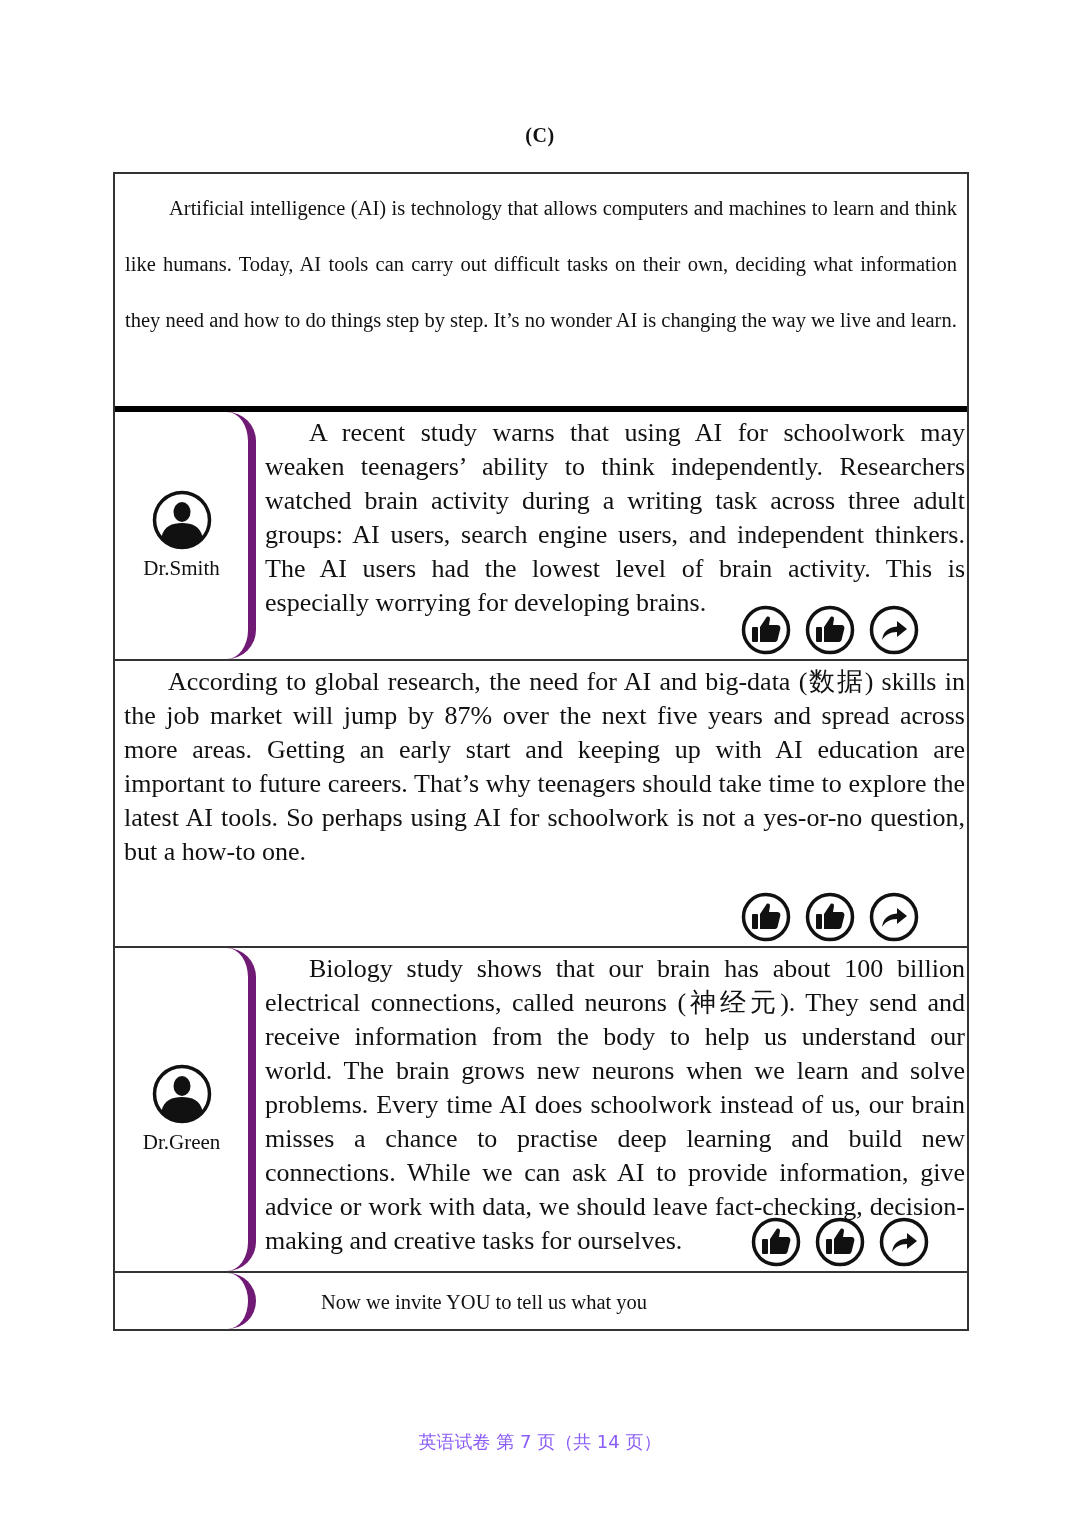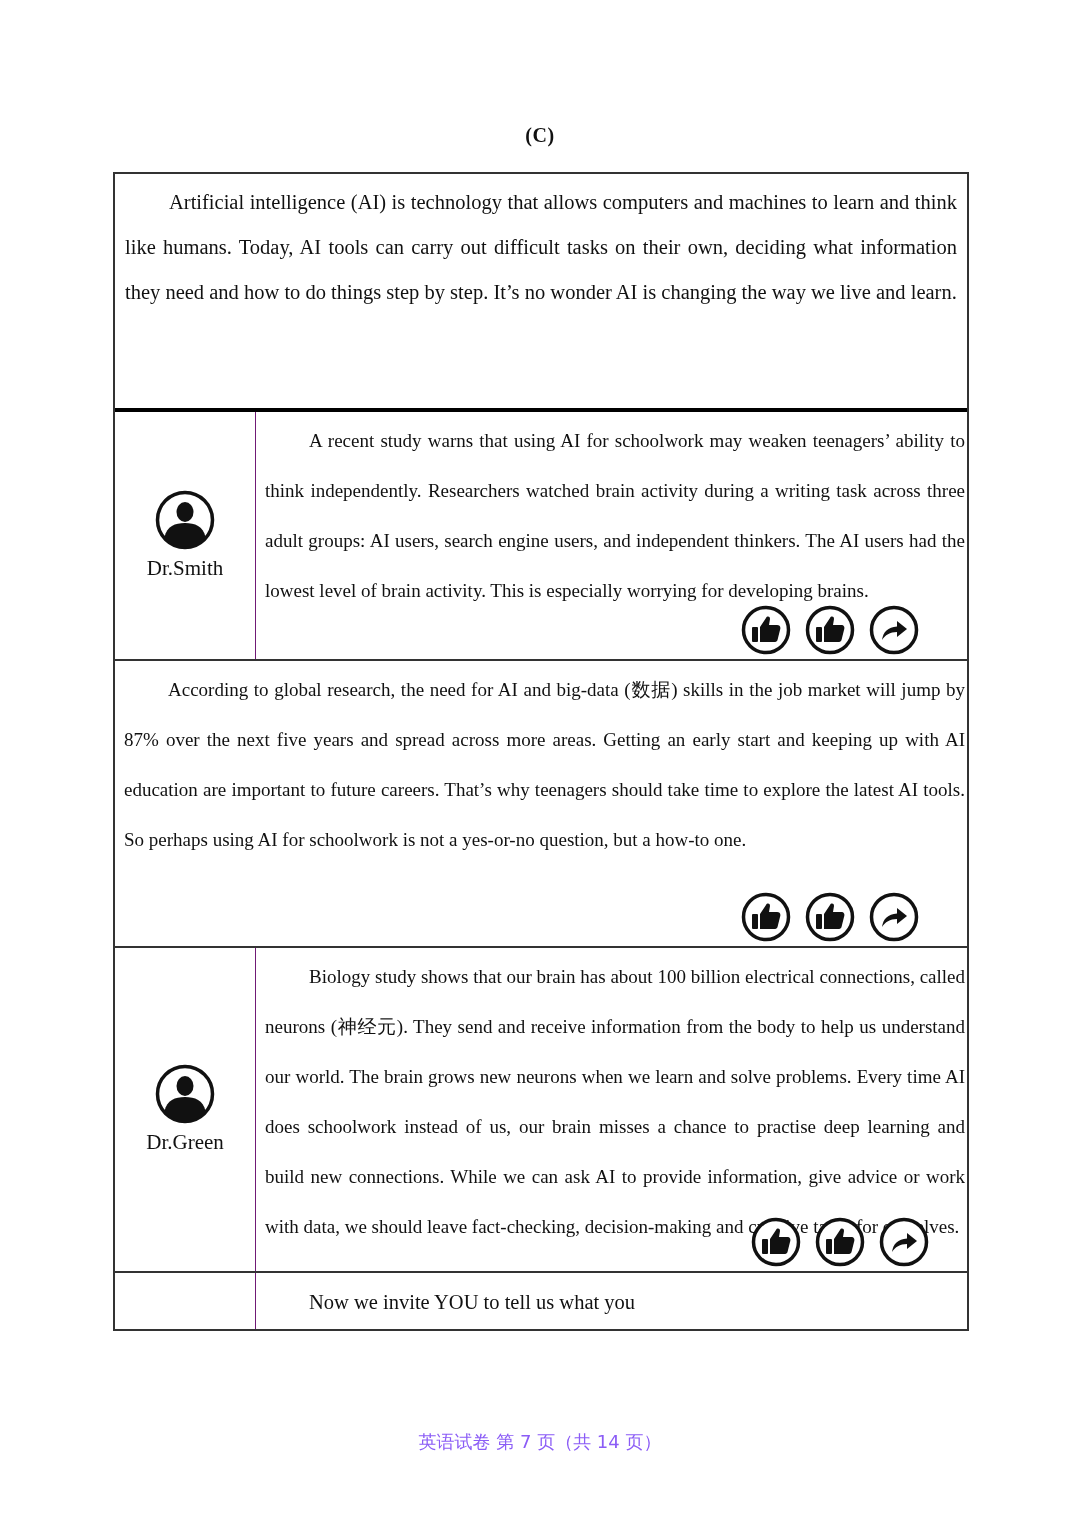--- a/index.html
+++ b/index.html
@@ -30,23 +30,23 @@
       left: 113px;
       top: 172px;
       width: 856px;
       border: 2px solid #333333;
       box-sizing: border-box;
     }
     .intro {
       height: 238px;
       box-sizing: border-box;
       padding: 6px 10px 0 10px;
-      border-bottom: 4px solid #000000;
+      border-bottom: 6px solid #000000;
       font-size: 20.5px;
-      line-height: 45px;
+      line-height: 56px;
       text-align: justify;
     }
     .intro p {
       margin: 0;
       text-indent: 44px;
     }
     .row {
       display: flex;
       border-bottom: 2px solid #333333;
       box-sizing: border-box;
@@ -54,43 +54,44 @@
     .row:last-child {
       border-bottom: none;
     }
     .row-smith { height: 249px; }
     .row-li { height: 287px; }
     .row-green { height: 325px; }
     .row-you { height: 56px; }
     .expert-col {
       width: 141px;
       flex: 0 0 141px;
-      border-right: 1px solid #701a75;
+      border-right: 8px solid #701a75;
       box-sizing: border-box;
       display: flex;
       flex-direction: column;
       align-items: center;
       justify-content: center;
+      border-radius: 29px;
     }
     .avatar {
       width: 60px;
       height: 60px;
       display: block;
     }
     .expert-name {
       font-size: 21px;
       margin-top: 6px;
     }
     .content-col {
       flex: 1;
       position: relative;
       padding: 4px 2px 0 9px;
       box-sizing: border-box;
-      font-size: 19px;
-      line-height: 50px;
+      font-size: 26px;
+      line-height: 34px;
       text-align: justify;
     }
     .content-col p {
       margin: 0;
       text-indent: 44px;
     }
     .reactions {
       position: absolute;
       right: 48px;
       bottom: 4px;
@@ -103,20 +104,21 @@
     .reaction-btn {
       width: 50px;
       height: 50px;
       display: block;
       cursor: pointer;
     }
     .invite {
       padding: 14px 0 0 53px;
       font-size: 20.5px;
       line-height: 30px;
+      margin-left: 12px;
     }
     .footer {
       position: absolute;
       top: 1430px;
       left: 0;
       width: 1080px;
       text-align: center;
       font-size: 18px;
       font-family: "DejaVu Sans", sans-serif;
       color: #8b5cf6;

